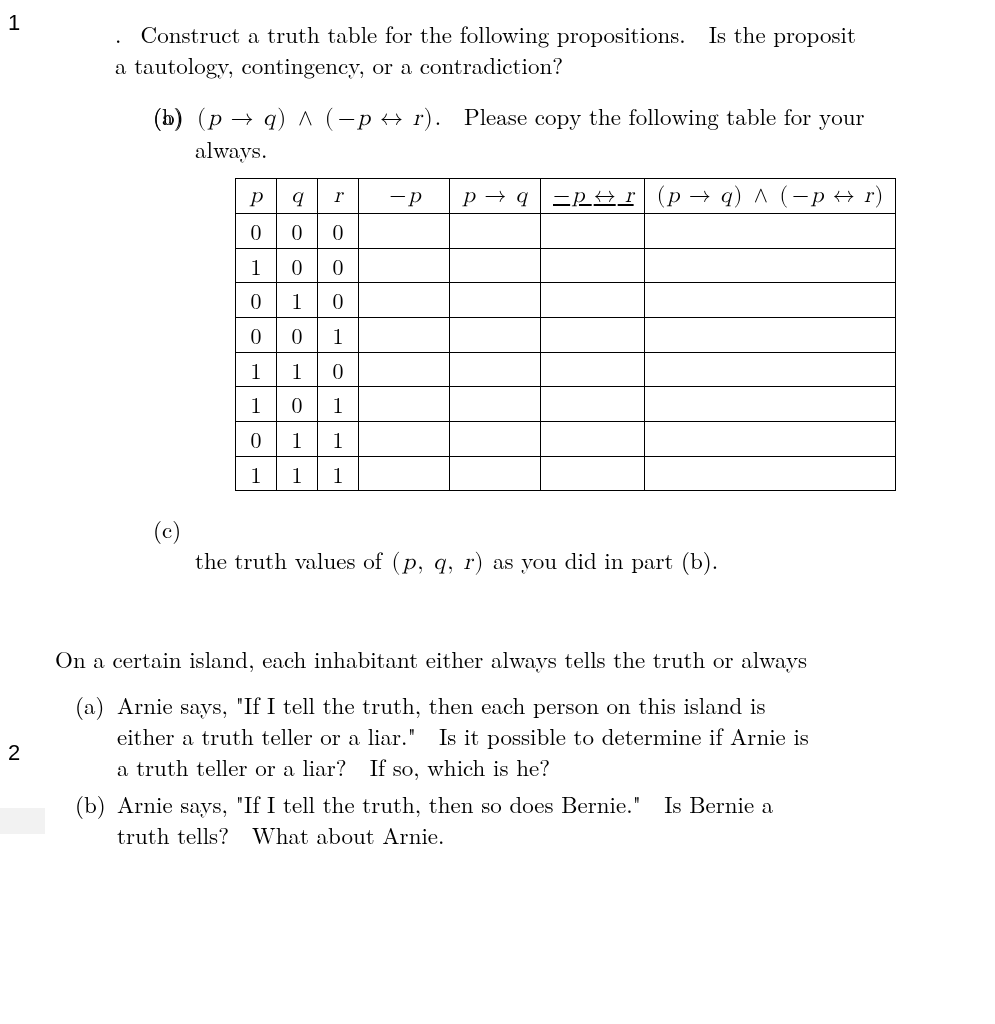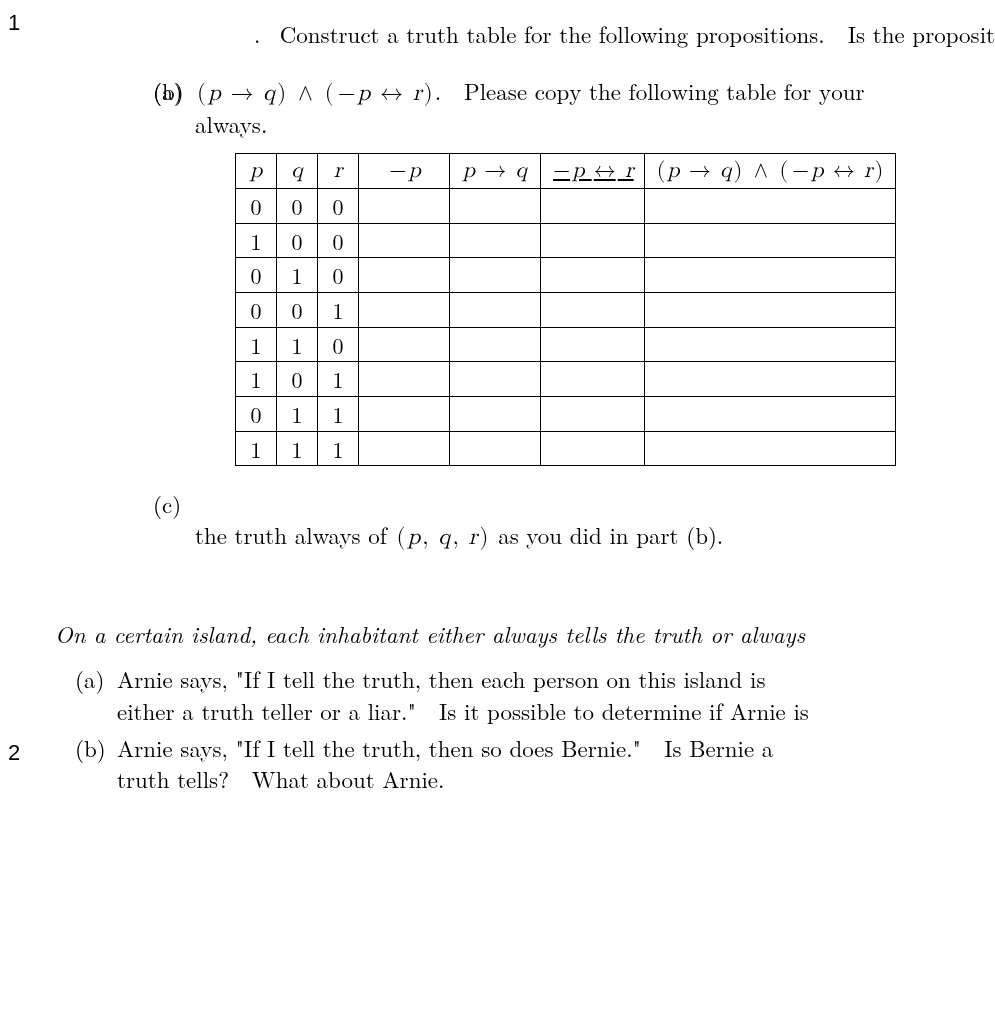--- a/index.html
+++ b/index.html
@@ -34,21 +34,21 @@
     background: #f2f2f2;
   }
   .qbody {
     margin-left: 115px;
     margin-right: 0;
     font-size: 23px;
     line-height: 1.35;
   }
   .q1 { padding-top: 18px; }
   .q2 { padding-top: 60px; margin-left: 55px; }
-  .intro { margin-bottom: 26px; text-align: right; }
+  .intro { margin-bottom: 20px; }
   .sublist {
     margin-left: 38px;
     margin-top: 8px;
   }
   .subitem {
     position: relative;
     padding-left: 42px;
     margin-bottom: 6px;
     line-height: 1.35;
   }
@@ -78,39 +78,39 @@
   }
   table.truth th.wide1 { min-width: 70px; }
   table.truth th.wide2 { min-width: 80px; text-decoration: underline; }
   table.truth th.wide3 { min-width: 200px; margin-top: 44px; }
   table.truth th { font-style: italic; font-family: "Latin Modern Math", "Cambria Math", Georgia, serif; }
   table.truth th .op { font-style: normal; }
 
   .q2 .intro2 {
     margin-left: 0;
     margin-bottom: 14px;
-    font-style: italic;
   }
   .q2 .sublist {
     margin-left: 20px;
   }
 </style>
 </head>
 <body>
 
 <div class="page">
 
   <div class="qnum q1num">1</div>
   <div class="qnum q2num">2</div>
   <div class="highlight"></div>
 
   <div class="qbody q1">
     <div class="intro">
       <span>.</span>&nbsp;
       <span>Construct a truth table for the following propositions. Is the proposit</span><br>
+      <span>a tautology, contingency, or a contradiction?</span>
     </div>
 
     <div class="sublist">
 
       <div class="subitem">
         <span class="sublabel">(a)</span>
       </div>
 
       <div class="subitem">
         <span class="sublabel">(b)</span>
@@ -207,34 +207,35 @@
             <td></td>
             <td></td>
           </tr>
         </tbody>
     </table>
 
     <div class="sublist">
       <div class="subitem">
         <span class="sublabel">(c)</span>
         <br>
-        <span>the truth always of </span><span class="math"><span class="op">(</span>p<span class="op">,</span> q<span class="op">,</span> r<span class="op">)</span></span><span> as you did in part (b).</span>
+        <span>the truth values of </span><span class="math"><span class="op">(</span>p<span class="op">,</span> q<span class="op">,</span> r<span class="op">)</span></span><span> as you did in part (b).</span>
       </div>
     </div>
   </div>
 
   <div class="qbody q2">
     <div class="intro2">
       <span>On a certain island, each inhabitant either always tells the truth or always</span><br>
     </div>
     <div class="sublist">
       <div class="subitem">
         <span class="sublabel">(a)</span>
         <span>Arnie says, "If I tell the truth, then each person on this island is</span><br>
         <span>either a truth teller or a liar." Is it possible to determine if Arnie is</span><br>
+        <span>a truth teller or a liar? If so, which is he?</span>
       </div>
       <div class="subitem">
         <span class="sublabel">(b)</span>
         <span>Arnie says, "If I tell the truth, then so does Bernie." Is Bernie a</span><br>
         <span>truth tells? What about Arnie.</span>
       </div>
     </div>
   </div>
 
 </div>

